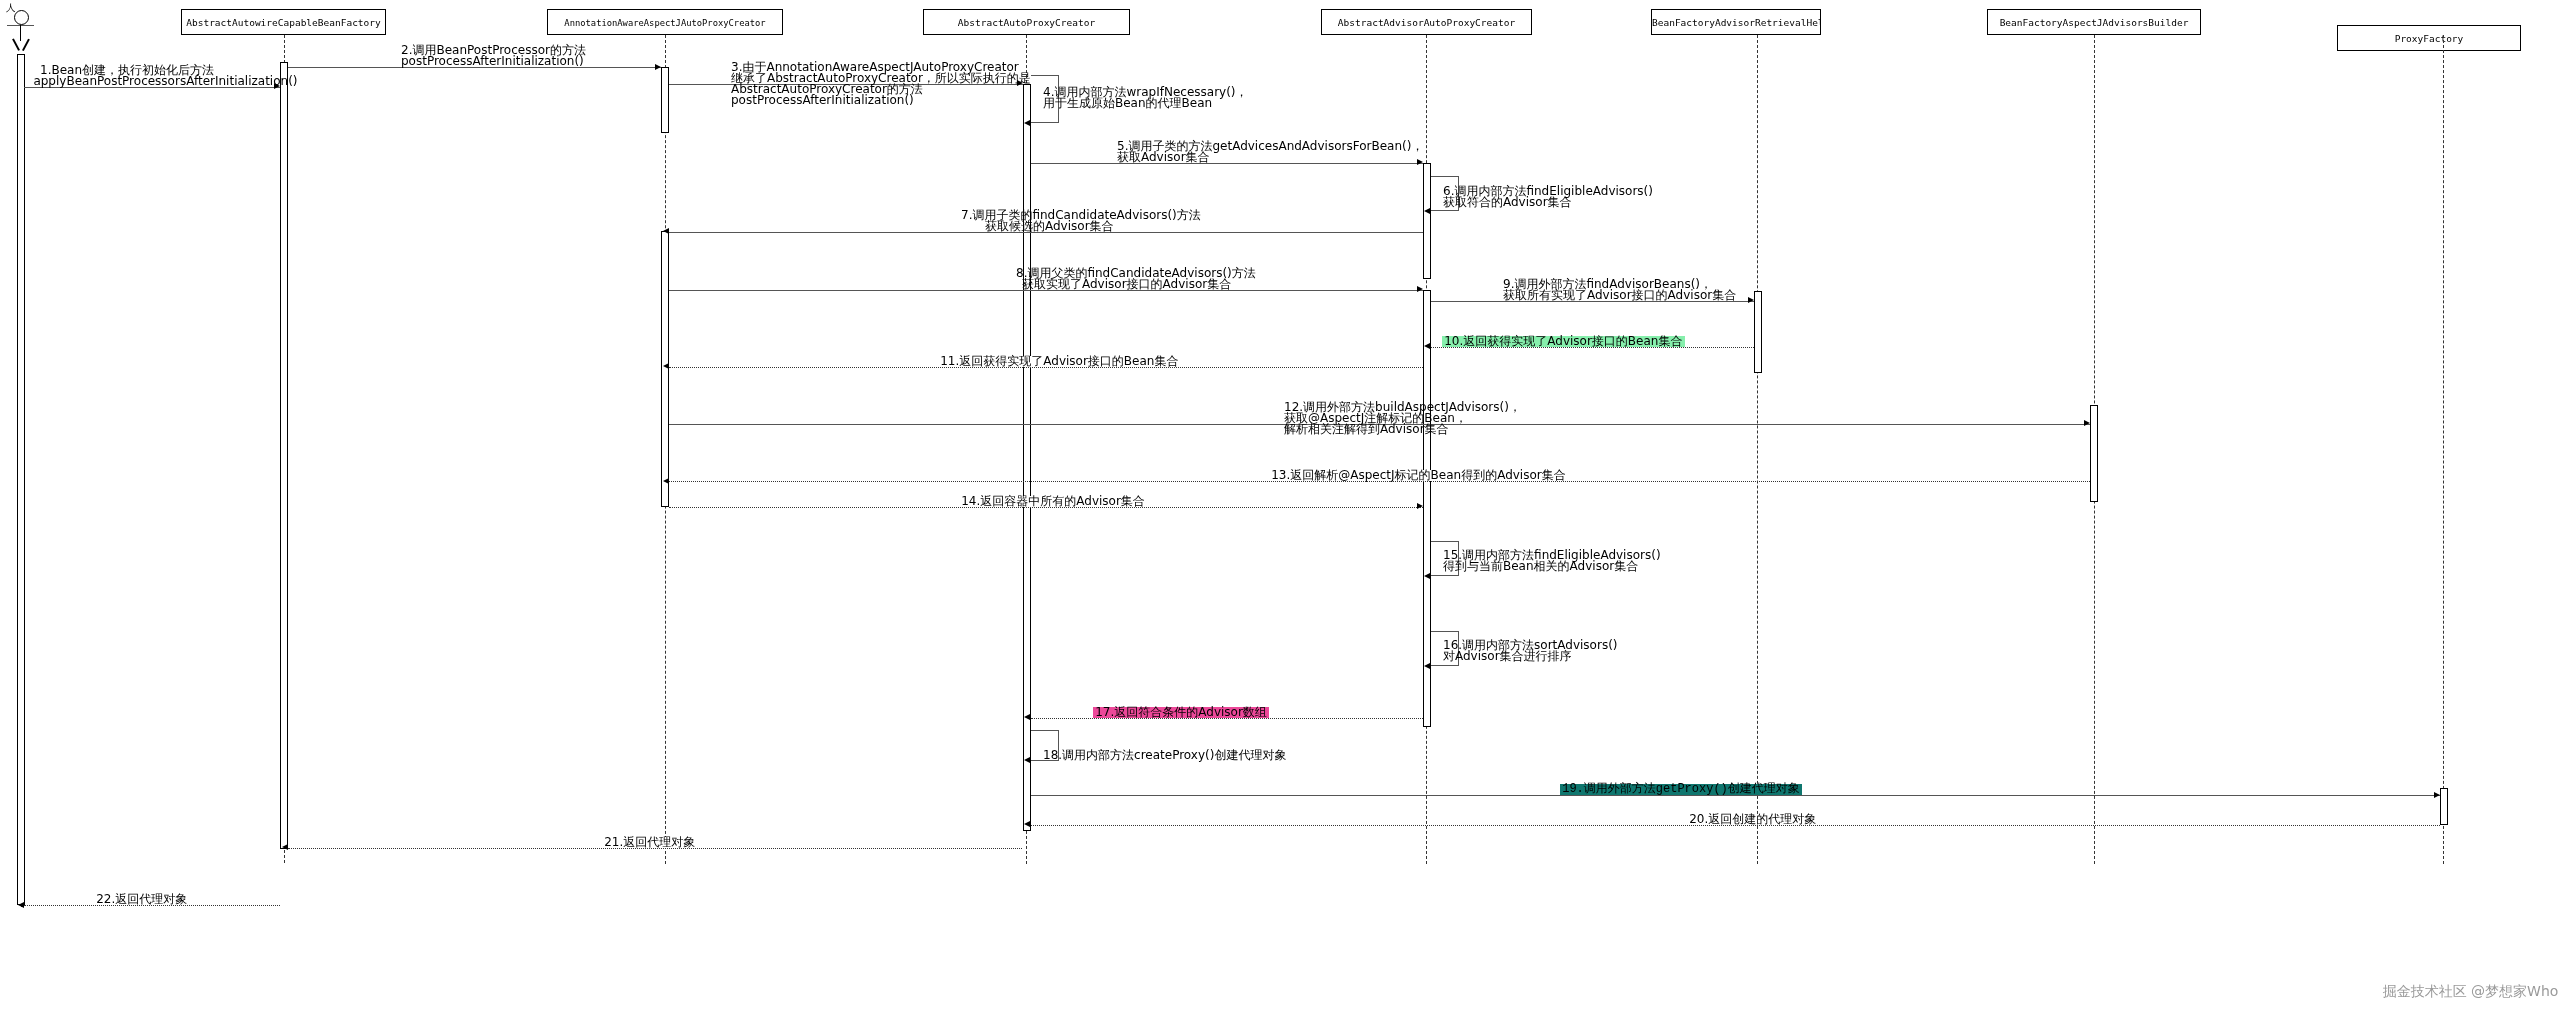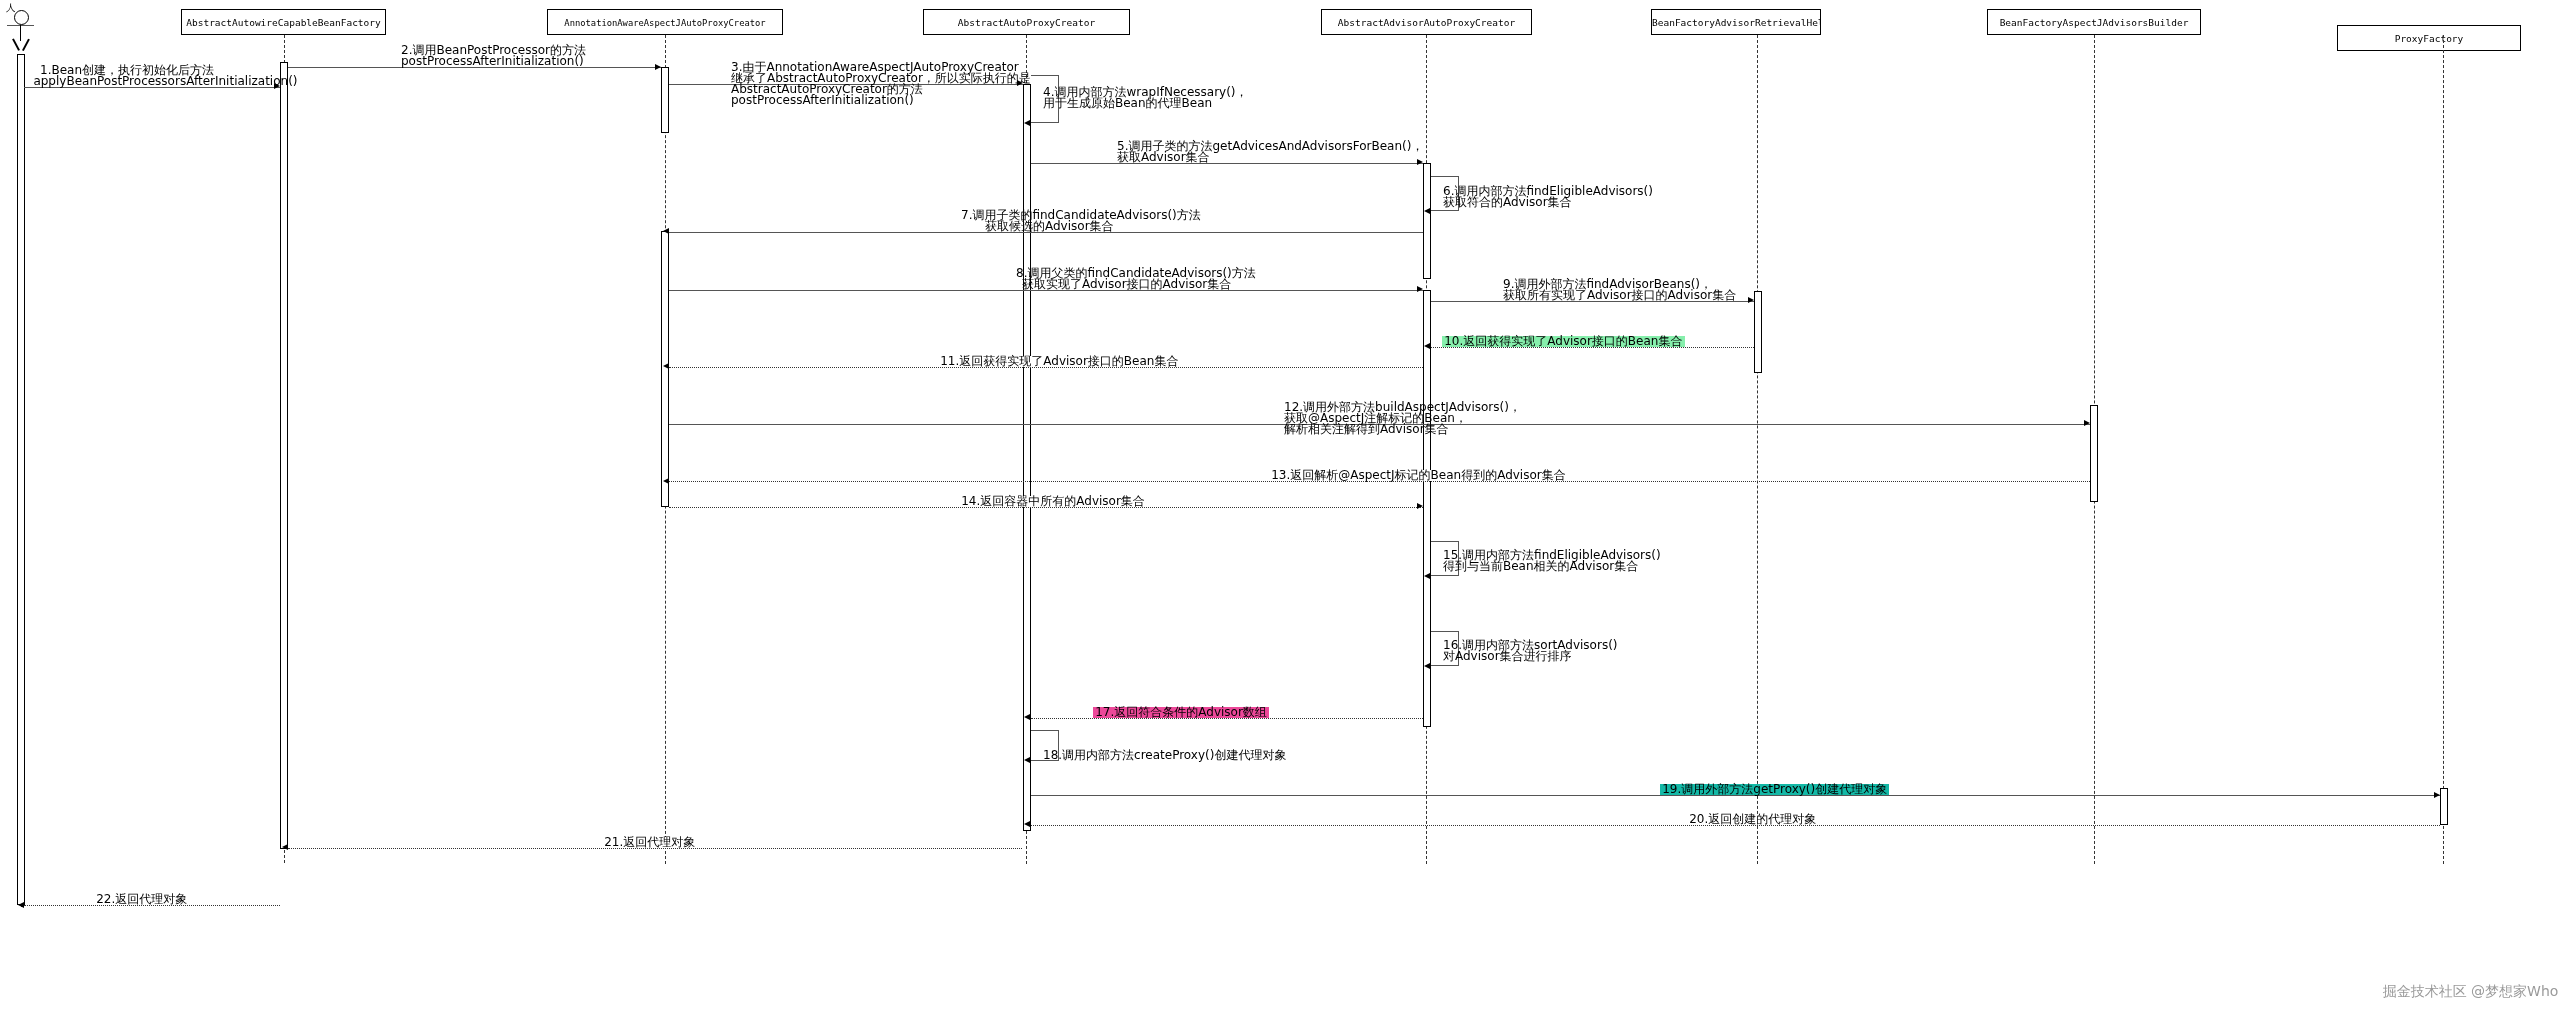--- a/index.html
+++ b/index.html
@@ -249,21 +249,21 @@
   <div class="msg-line ret" style="left:1031px;top:718px;width:392px;"></div>
   <div class="arrow left" style="left:1024px;top:714px;"></div>
   <div class="msg-text" style="left:1093px;top:707px;background:#ec4899;padding:0 2.2px;">17.返回符合条件的Advisor数组</div>
 
   <div class="selfcall" style="left:1031px;top:730px;width:28px;height:31px;"></div>
   <div class="arrow left" style="left:1024px;top:757px;"></div>
   <div class="msg-text" style="left:1043px;top:750px;">18.调用内部方法createProxy()创建代理对象</div>
 
   <div class="msg-line" style="left:1031px;top:795px;width:1409px;"></div>
   <div class="arrow right" style="left:2434px;top:792px;"></div>
-  <div class="msg-text" style="left:1660px;top:784px;background:#14b8a6;padding:0 2.2px;">19.调用外部方法getProxy()创建代理对象</div>
+  <div class="msg-text" style="left:1560px;top:784px;background:#0f766e;padding:0 2.2px;font-family:Liberation Mono, monospace;">19.调用外部方法getProxy()创建代理对象</div>
 
   <div class="msg-line ret" style="left:1031px;top:825px;width:1409px;"></div>
   <div class="arrow left" style="left:1024px;top:821px;"></div>
   <div class="msg-text" style="left:1687px;top:814px;background:#fff;padding:0 2.2px;">20.返回创建的代理对象</div>
 
   <div class="msg-line ret" style="left:288px;top:848px;width:734px;"></div>
   <div class="arrow left" style="left:282px;top:844px;"></div>
   <div class="msg-text" style="left:602px;top:837px;background:#fff;padding:0 2.2px;">21.返回代理对象</div>
 
   <div class="msg-line ret" style="left:24px;top:905px;width:256px;"></div>

